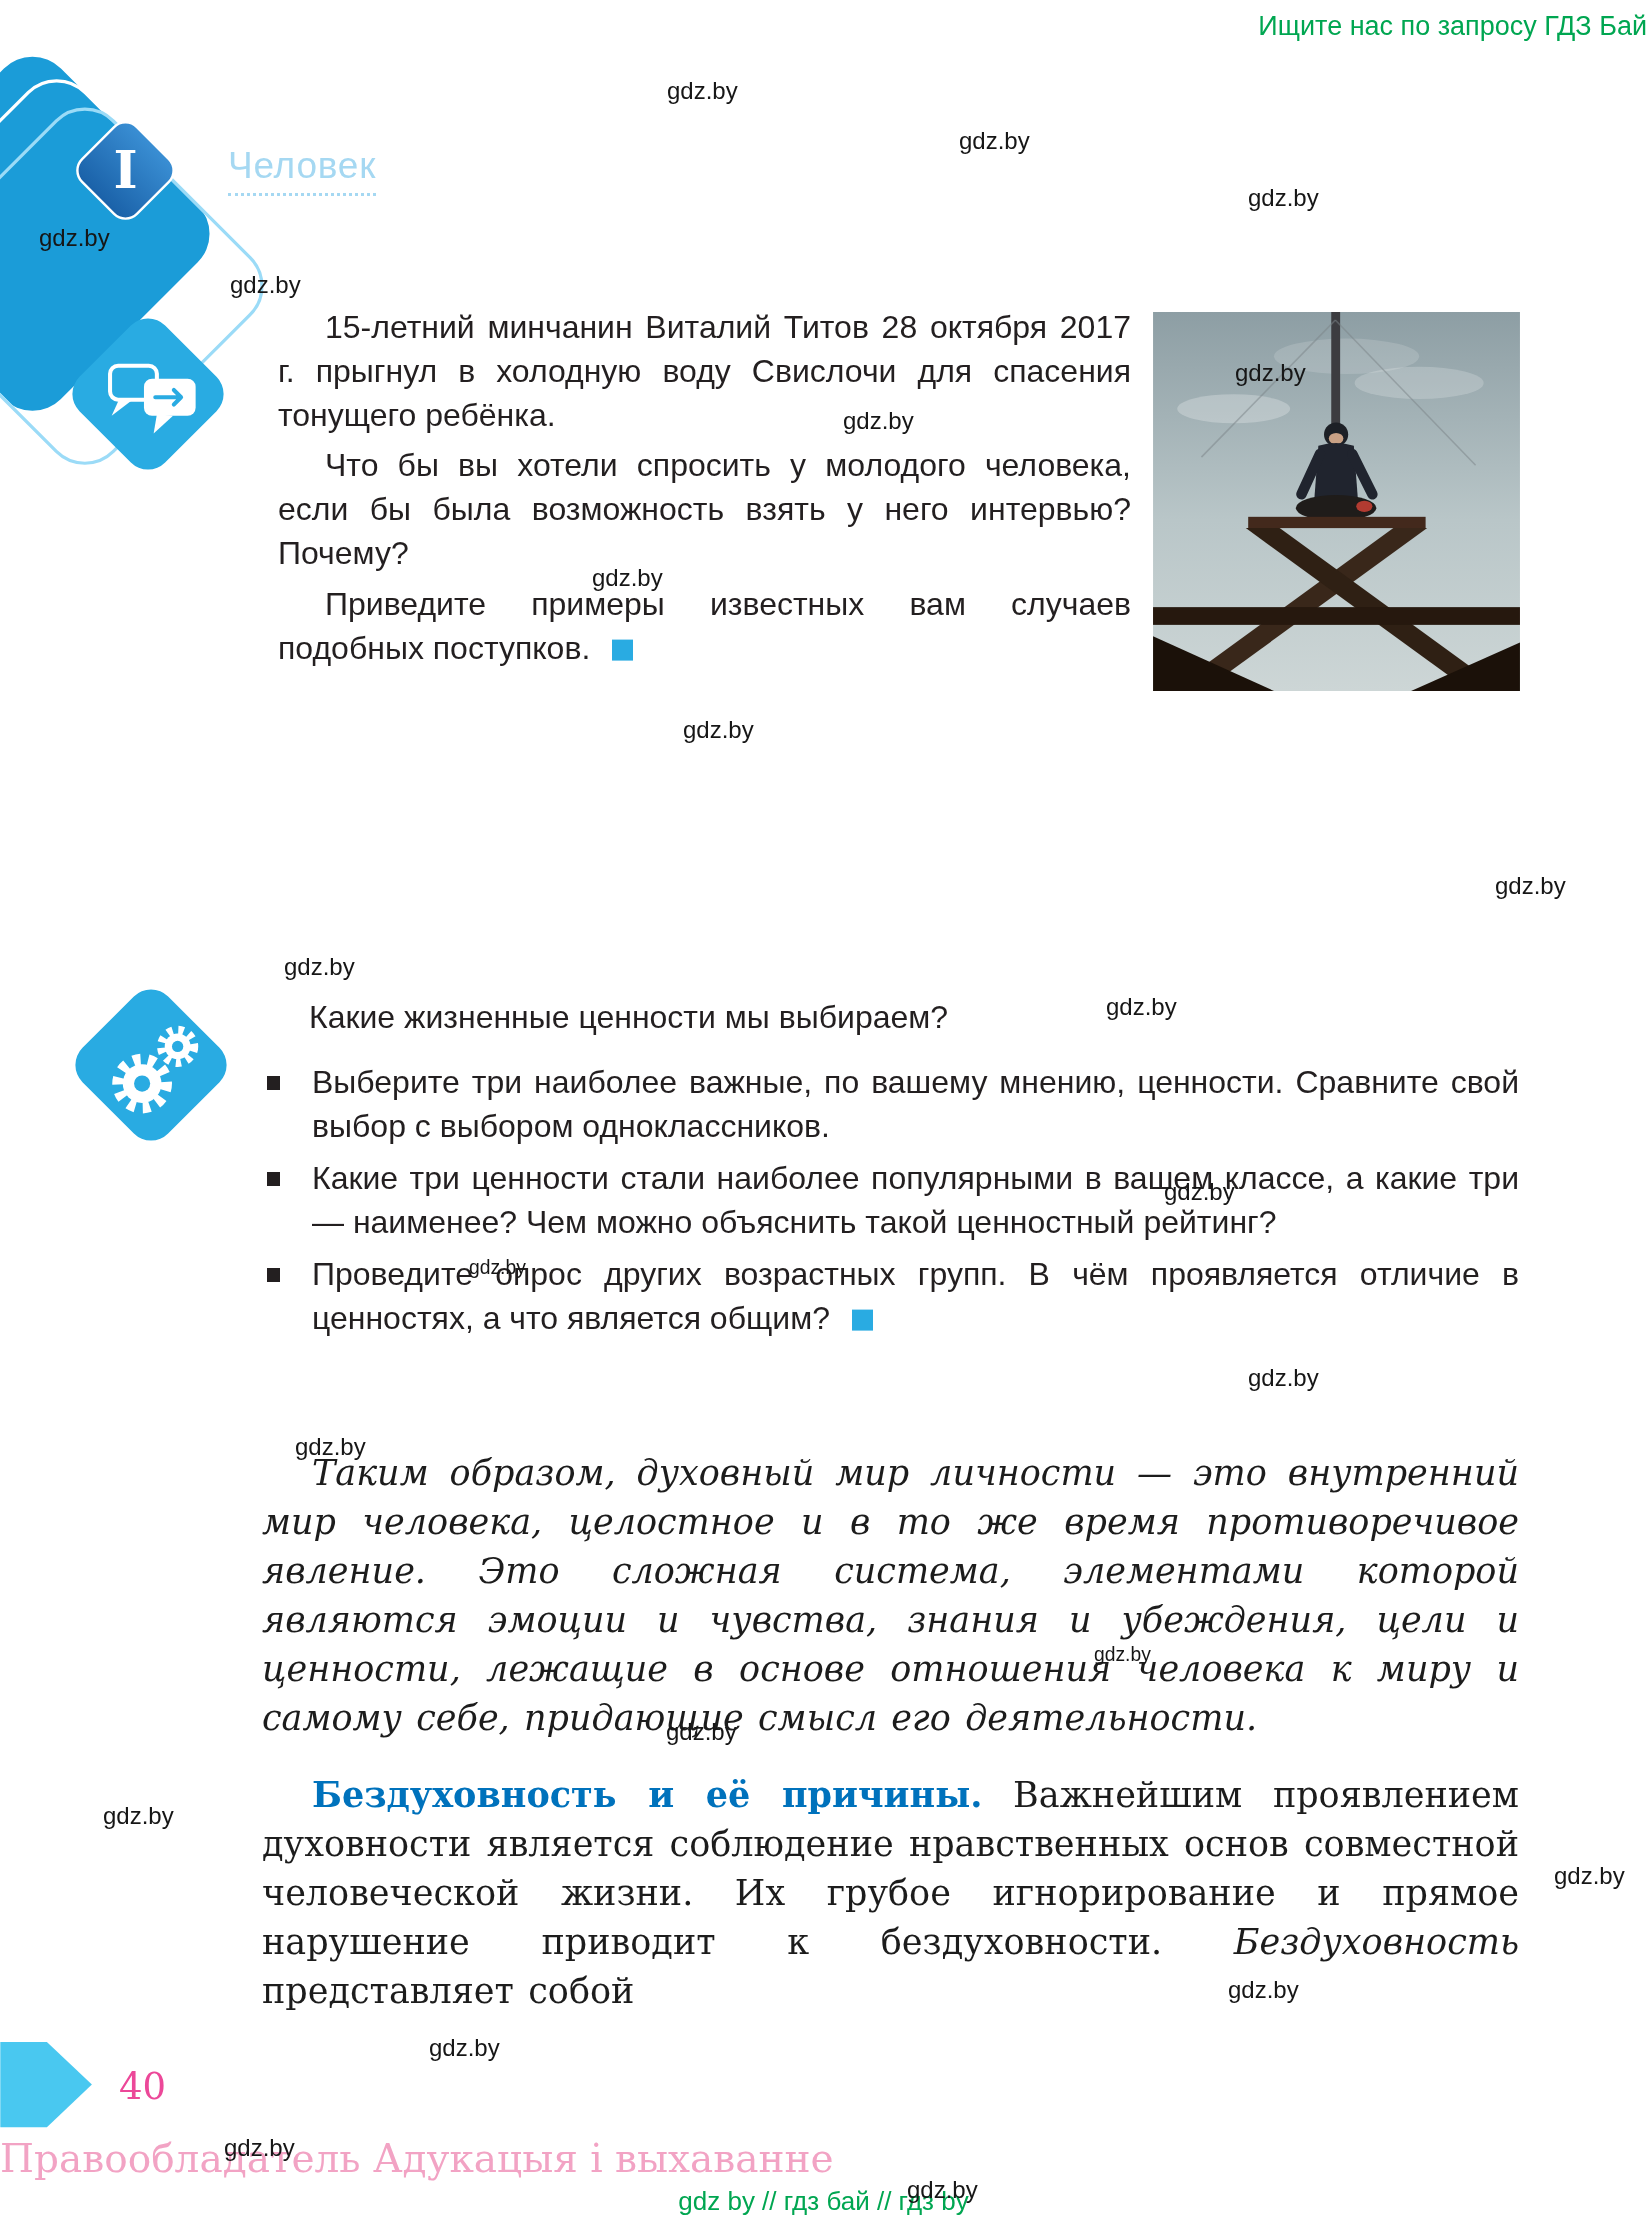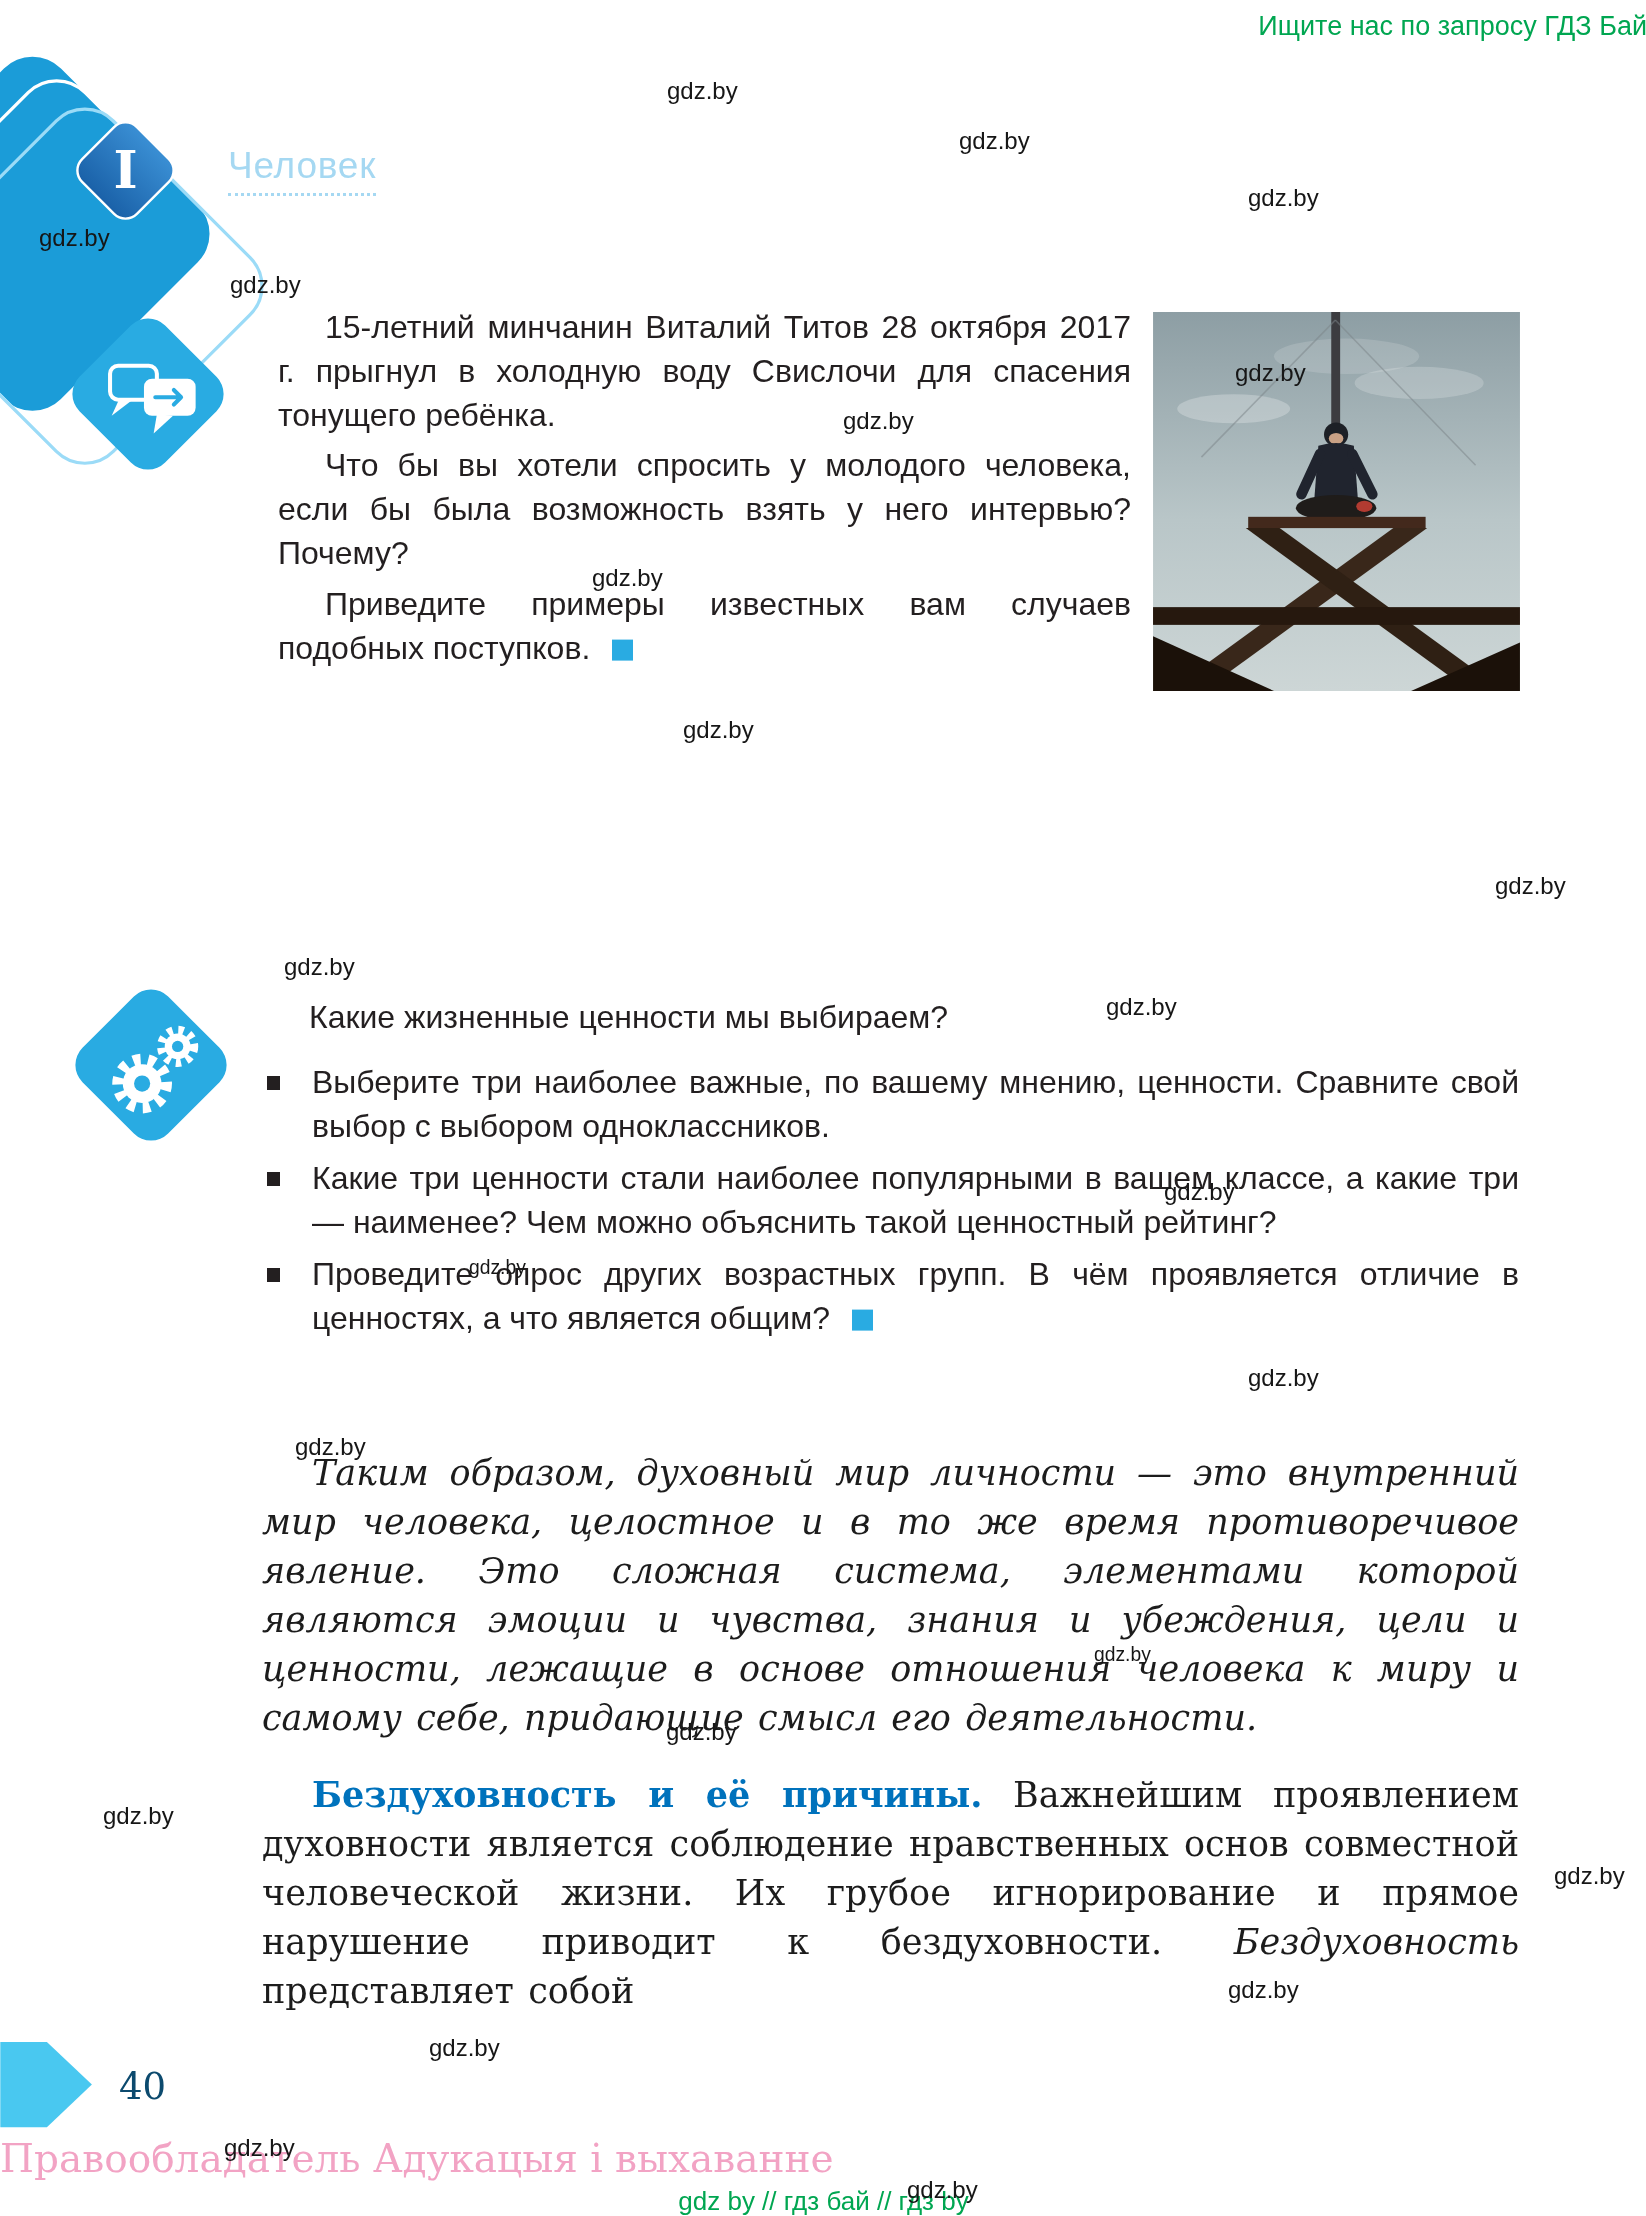--- a/index.html
+++ b/index.html
@@ -55,21 +55,21 @@
     font-size:32px; line-height:1.375; text-align:justify;
   }
   .bullet-square { position:absolute; left:4.8px; top:16px; width:13.7px; height:13.7px; background:#231f20; }
   .blue-square { display:inline-block; width:21px; height:21px; background:#29abe2; margin-left:13px; transform:translateY(1.6px); }
 
   .lead-blue { color:#0072bc; font-weight:bold; }
   .term-italic { font-style:italic; }
 
   
   .page-arrow { position:absolute; left:0; top:2042px; z-index:2; }
-  .page-number { position:absolute; left:119px; top:2065px; font-family:"DejaVu Serif",serif; font-size:37px; color:#0c4a6e; z-index:3; }
+  .page-number { position:absolute; left:119px; top:2065px; font-family:"DejaVu Serif",serif; font-size:37px; color:#ec4899; z-index:3; }
   .publisher { position:absolute; left:0; right:0; top:2136px; text-align:left; font-family:"DejaVu Serif",serif; font-size:39px; color:#f2a3c4; z-index:3; }
   .bottom-links { position:absolute; left:0; right:0; top:2186px; text-align:center; font-size:26px; color:#00a651; z-index:4; cursor:pointer; }
 </style>
 </head>
 <body>
 
 <div class="page">
 
   <svg class="corner-svg" width="347" height="532" viewBox="0 0 430 660">
     <rect x="-130" y="120" width="340" height="340" rx="50" transform="rotate(45 40 290)" fill="#1b9cd8"></rect>

